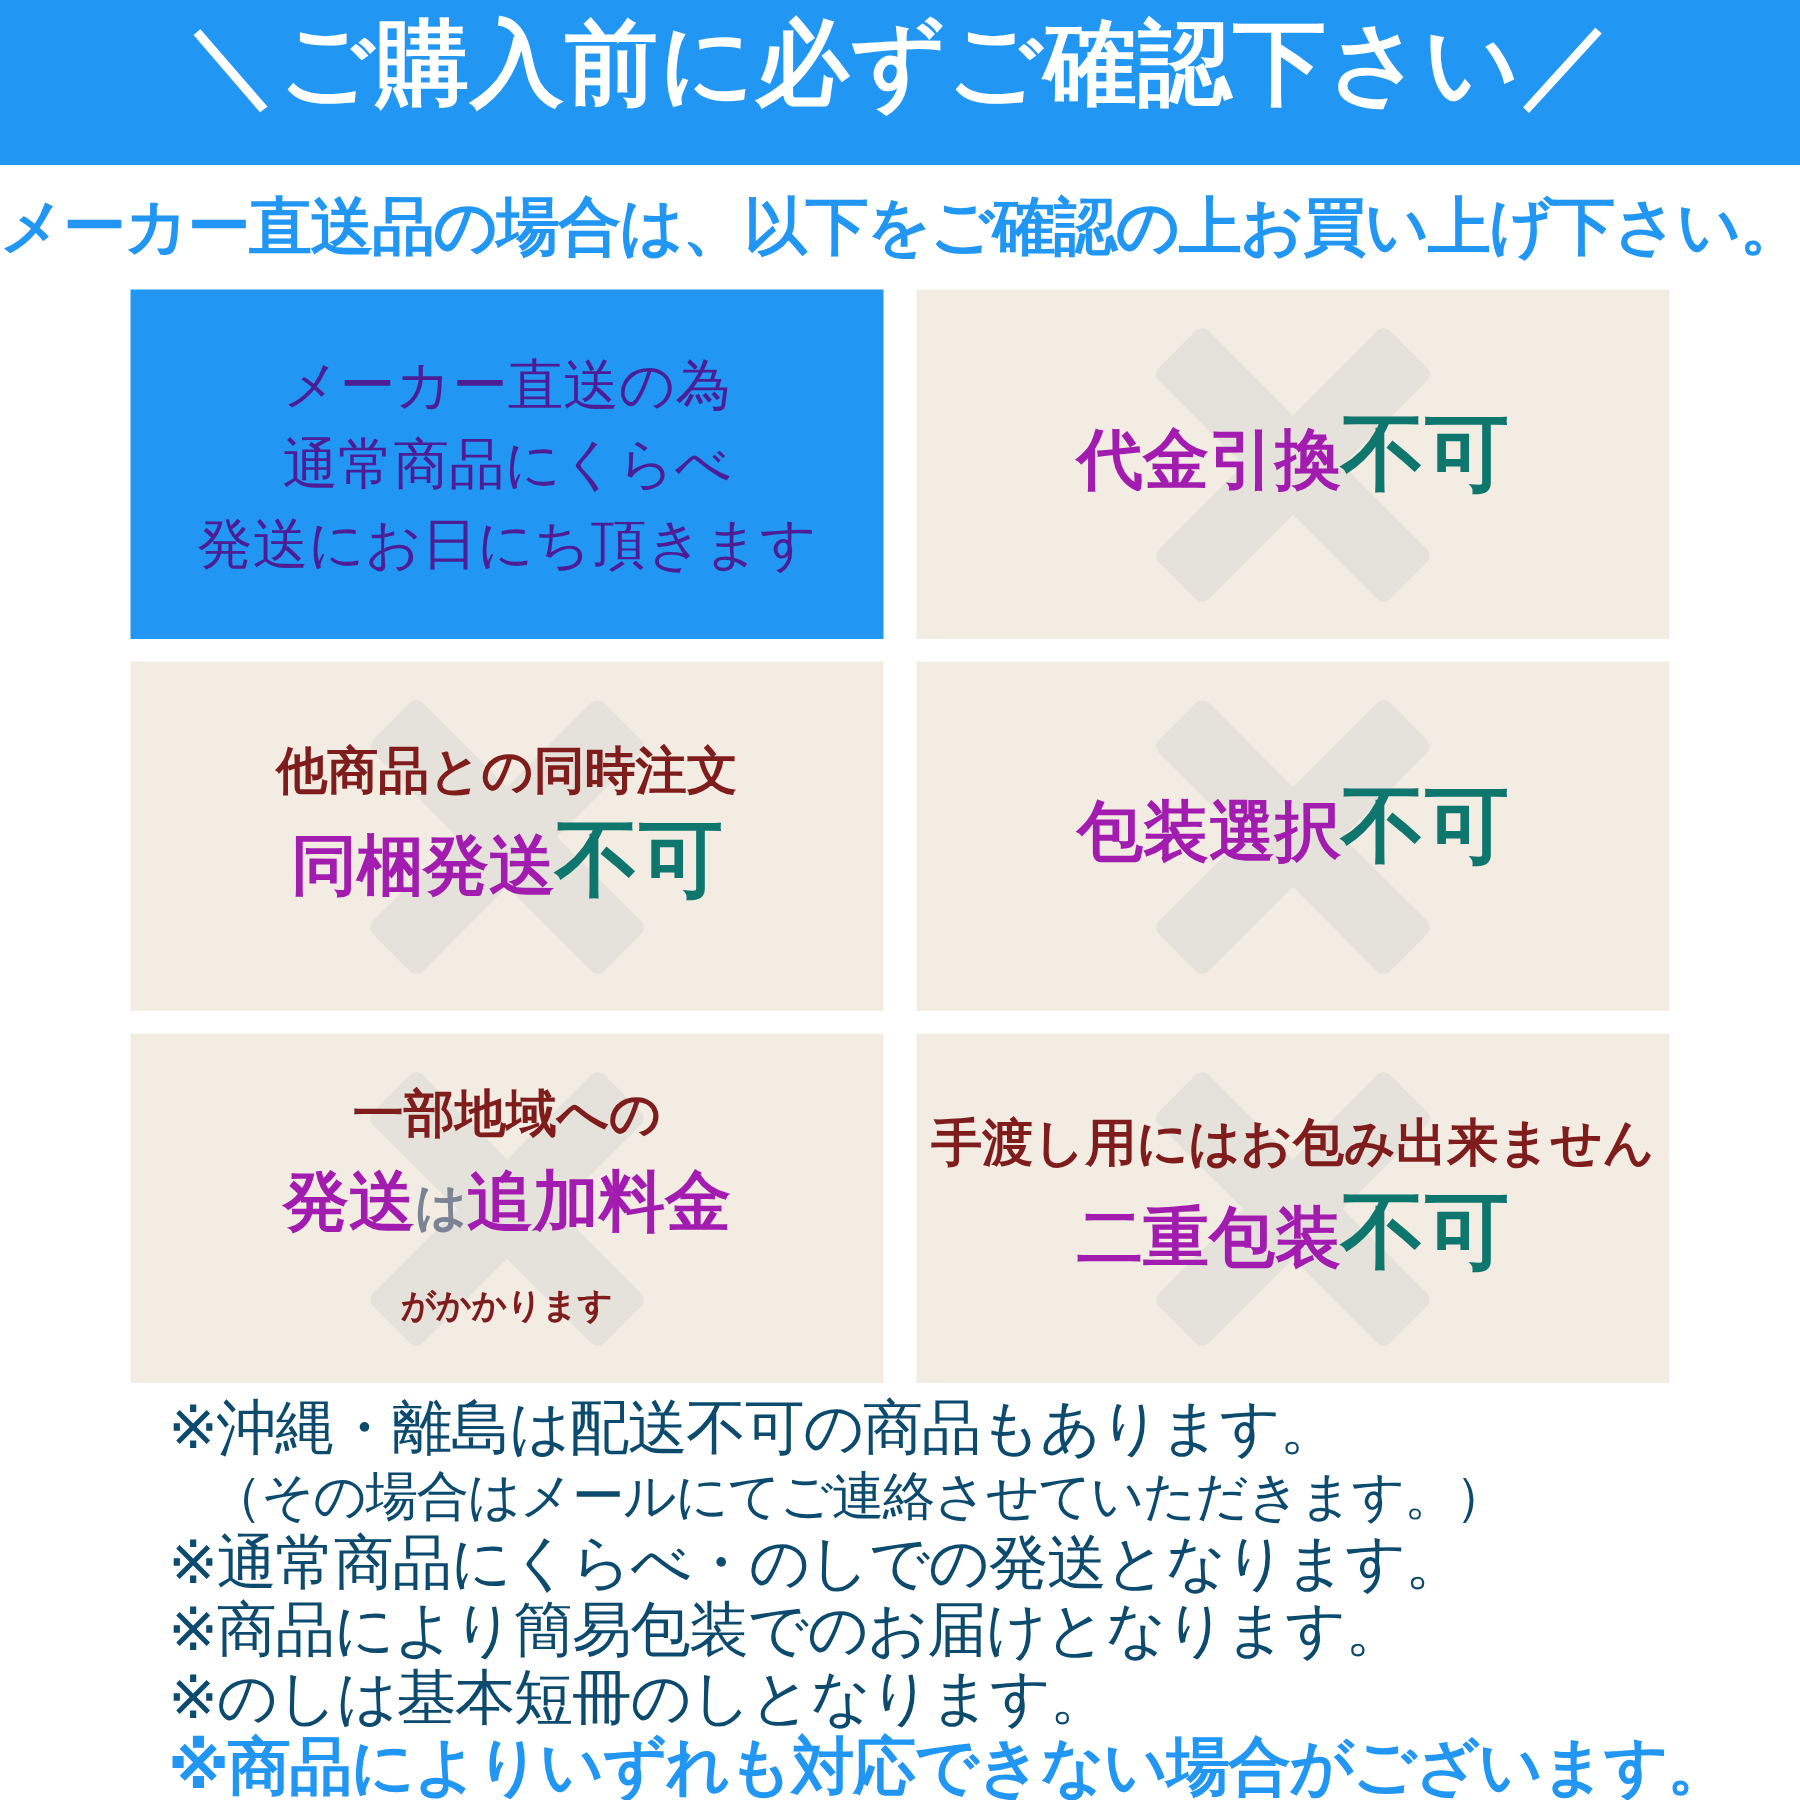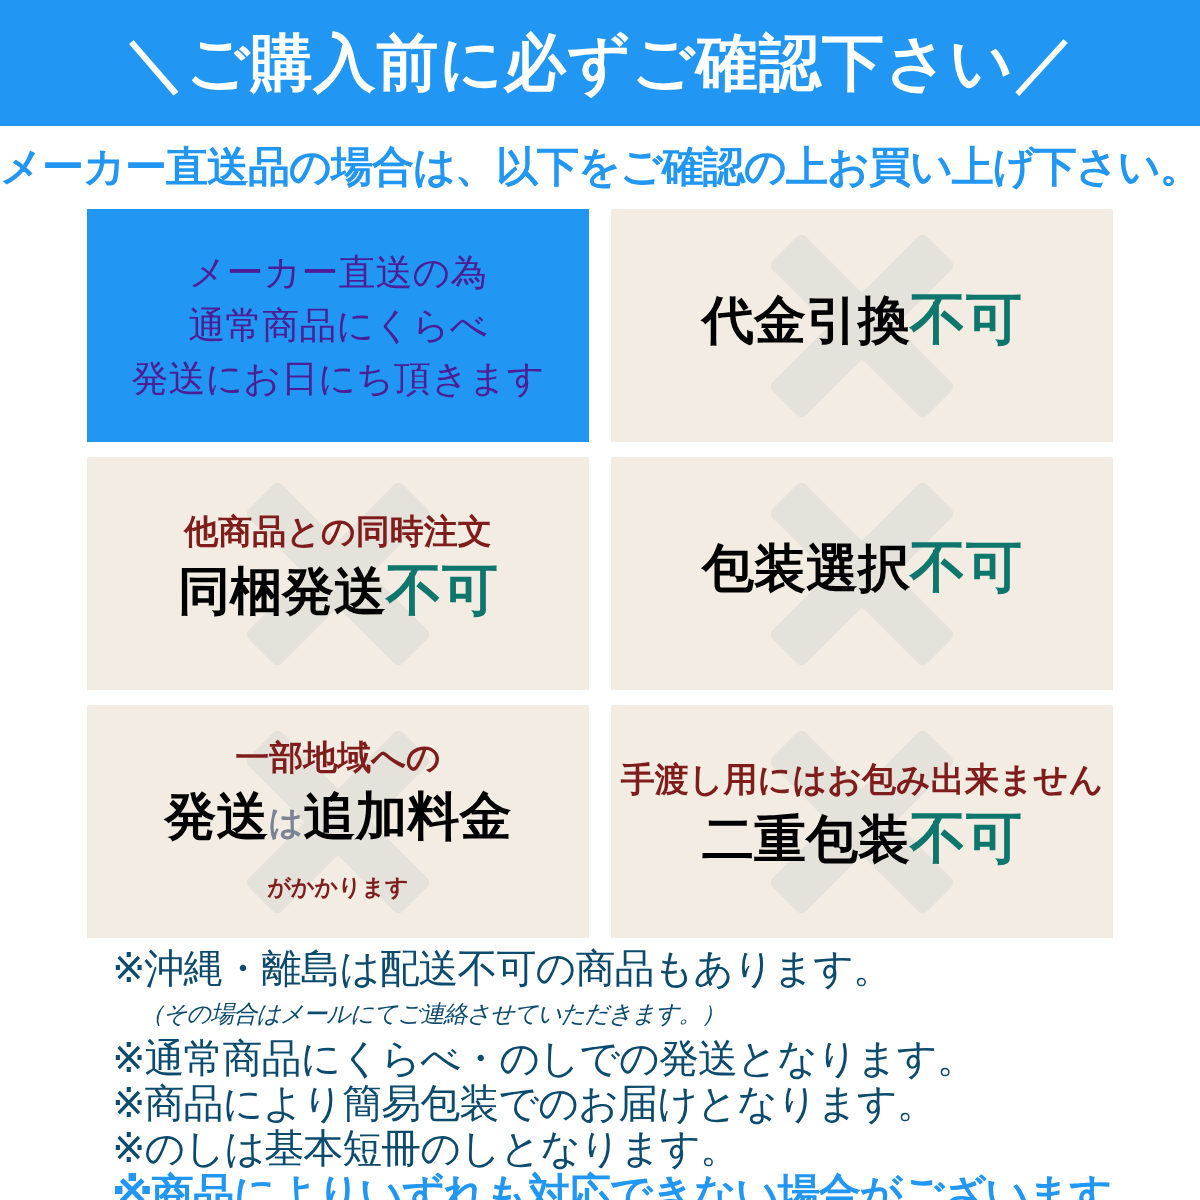--- a/index.html
+++ b/index.html
@@ -3,23 +3,23 @@
 <meta charset="utf-8">
 <style>
   html, body {
     margin: 0; padding: 0;
     width: 1200px; height: 1200px;
     background: #ffffff;
     overflow: hidden;
     font-family: "Liberation Sans", "DejaVu Sans", sans-serif;
   }
   .banner {
-    height: 126px;
+    height: 110px;
     background: #2196F3;
-    display: flex; align-items: center; justify-content: center;
+    display: flex; justify-content: center;
   }
   .banner-title {
     color: #ffffff;
     font-size: 62px;
     font-weight: 700;
     letter-spacing: 1px;
     white-space: nowrap;
   }
   .subtitle {
     margin-top: 13px;
@@ -65,21 +65,21 @@
   .xbar.b2 { transform: translate(-50%,-50%) rotate(-45deg); }
   .card-text { position: relative; z-index: 1; text-align: center; }
   .red-note {
     color: #7f1d1d;
     font-size: 34px;
     font-weight: 700;
     line-height: 46px;
     white-space: nowrap;
   }
   .main-line { line-height: 72px; white-space: nowrap; }
-  .main-red  { color: #000000; font-size: 52px; font-weight: 700; text-align: right; }
+  .main-red  { color: #a21caf; font-size: 44px; font-weight: 700; text-align: right; }
   .main-gray { color: #0f766e; font-size: 56px; font-weight: 700; }
   .particle-gray { color: #7B8494; font-size: 34px; font-weight: 700; }
   .gray-note {
     color: #7f1d1d;
     font-size: 23px;
     font-weight: 700;
     line-height: 44px;
     white-space: nowrap;
   }
   .notes {
@@ -87,23 +87,22 @@
   }
   .note {
     color: #0c4a6e;
     font-size: 40px;
     font-weight: 500;
     line-height: 45px;
     letter-spacing: -1px;
     white-space: nowrap;
   }
   .note.paren {
-    font-size: 24px;
+    font-size: 35px;
     padding-left: 28px;
-    font-style: italic;
   }
   .note.highlight {
     color: #2196F3;
     font-size: 42px;
     font-weight: 700;
   }
 </style>
 </head>
 <body>
 

